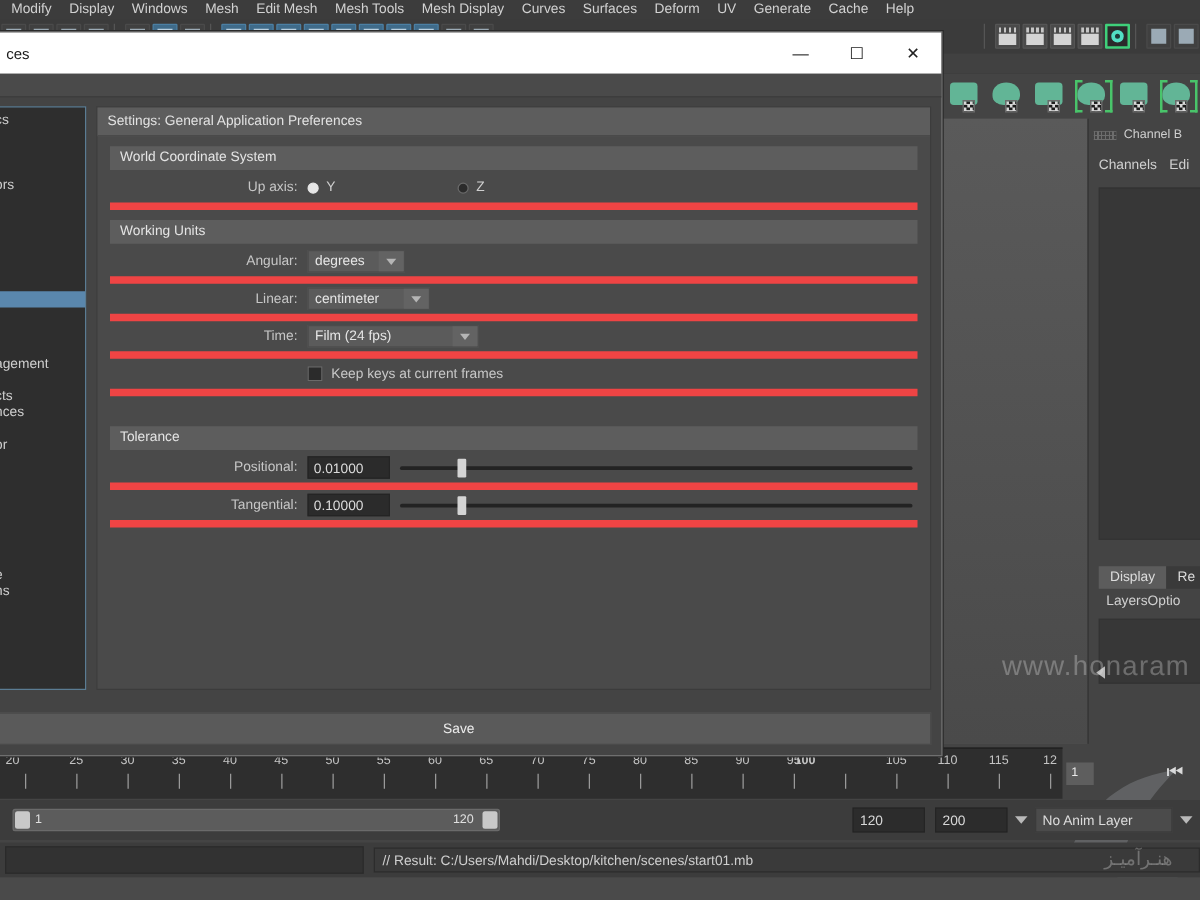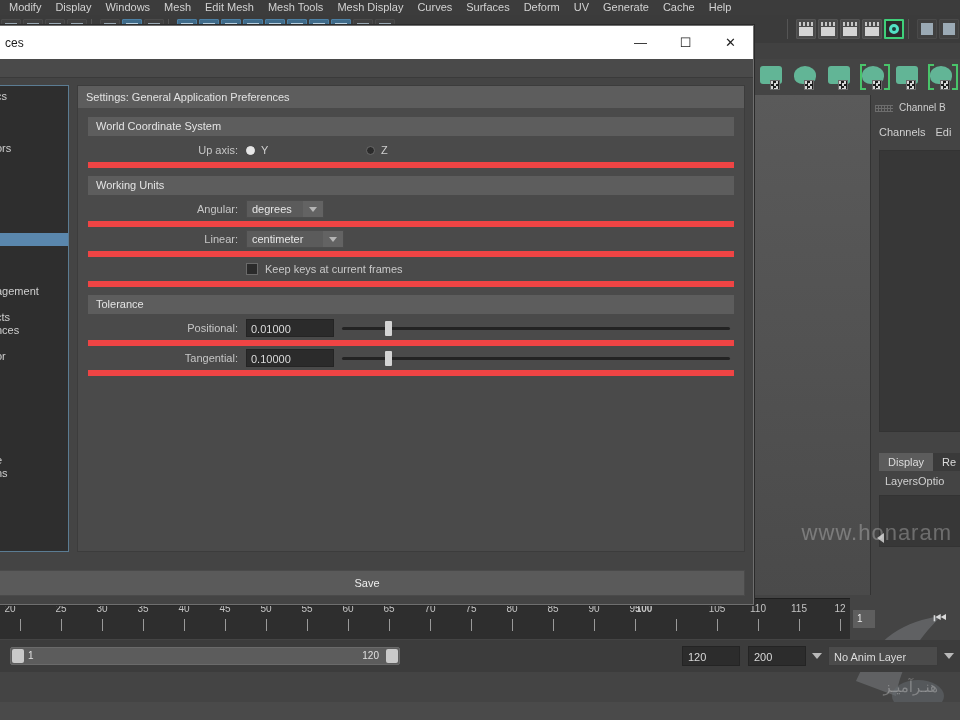--- a/index.html
+++ b/index.html
@@ -128,21 +128,21 @@
          margin-right:6px;box-sizing:border-box;}
   .radio.on{background:#e6e6e6;border-color:#e6e6e6;}
   .ropt{display:flex;align-items:center;font-size:11px;color:#cfcfcf;}
   .combo{height:18px;background:#5b5b5b;border:1px solid #4c4c4c;display:flex;align-items:center;box-sizing:border-box;}
   .combo .cv{font-size:11px;color:#e6e6e6;padding:0 8px 0 5px;line-height:18px;}
   .combo .cbtn{width:20px;height:16px;background:#636363;display:flex;align-items:center;justify-content:center;
                margin-left:auto;}
   .combo .cbtn i{width:0;height:0;border-left:4px solid transparent;border-right:4px solid transparent;
                  border-top:5px solid #b5b5b5;display:block;}
   .chk{width:12px;height:12px;background:#2b2b2b;border:1px solid #6a6a6a;box-sizing:border-box;margin-right:7px;}
-  .txtfield{width:88px;height:18px;background:#2b2b2b;border:1px solid #242424;color:#dcdcdc;font-size:11px;
+  .txtfield{width:66px;height:18px;background:#2b2b2b;border:1px solid #242424;color:#dcdcdc;font-size:11px;
             line-height:18px;padding-left:4px;box-sizing:border-box;}
   .sliderwrap{flex:1;margin-left:8px;position:relative;height:18px;}
   .sliderwrap .trk{position:absolute;left:0;right:4px;top:8px;height:3px;background:#232323;border-radius:2px;}
   .sliderwrap .hnd{position:absolute;top:2px;width:7px;height:15px;background:#d4d4d4;border-radius:1px;}
   .prefs-foot{position:absolute;left:8px;right:8px;bottom:8px;height:26px;display:flex;gap:4px;}
   .fbtn{flex:1;background:#5a5a5a;border:1px solid #4a4a4a;color:#ededed;font-size:11px;display:flex;
         align-items:center;justify-content:center;box-sizing:border-box;}
 </style>
 </head>
 <body>
@@ -368,20 +368,24 @@
       <span class="hs" style="right:1px"></span>
     </div>
     <div style="flex:1"></div>
     <div class="numfield">120</div>
     <div class="numfield">200</div>
     <span class="caret"></span>
     <div class="animlayer">No Anim Layer</div>
     <span class="caret"></span>
   </div>
 
+  <div class="cmdrow">
+    <div class="cmdinput"></div>
+    <div class="resultbar">// Result: C:/Users/Mahdi/Desktop/kitchen/scenes/start01.mb</div>
+  </div>
   <div class="wmfa">هنـرآميـز</div>
   <div class="helpline"></div>
 </div>
 
 <div id="prefs">
 
   <div class="titlebar">
     <span class="titletext">ces</span>
     <span class="wbtns">
       <span class="wbtn">—</span>
@@ -456,26 +460,35 @@
         <div class="row">
           <span class="lbl">Linear:</span>
           <span class="combo" style="width:98px">
             <span class="cv">centimeter</span>
             <span class="cbtn">
                 <i></i>
               </span>
           </span>
         </div>
         <div class="row">
+          <span class="lbl">Time:</span>
+          <span class="combo" style="width:137px">
+            <span class="cv">Film (24 fps)</span>
+            <span class="cbtn">
+                <i></i>
+              </span>
+          </span>
+        </div>
+        <div class="row">
           <span class="lbl"></span>
           <span class="chk"></span>
           <span>Keep keys at current frames</span>
         </div>
 
-        <div class="grouphdr" style="margin-top:8px">Tolerance</div>
+        <div class="grouphdr" style="margin-top:24px">Tolerance</div>
         <div class="row">
           <span class="lbl">Positional:</span>
           <span class="txtfield">0.01000</span>
           <span class="sliderwrap">
             <span class="trk"></span>
             <span class="hnd" style="left:11%"></span>
           </span>
         </div>
         <div class="row">
           <span class="lbl">Tangential:</span>

